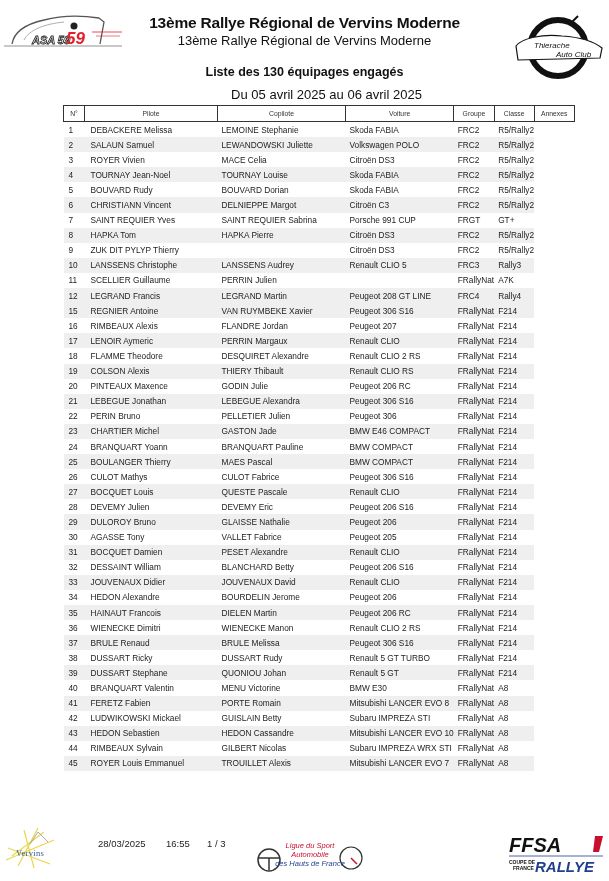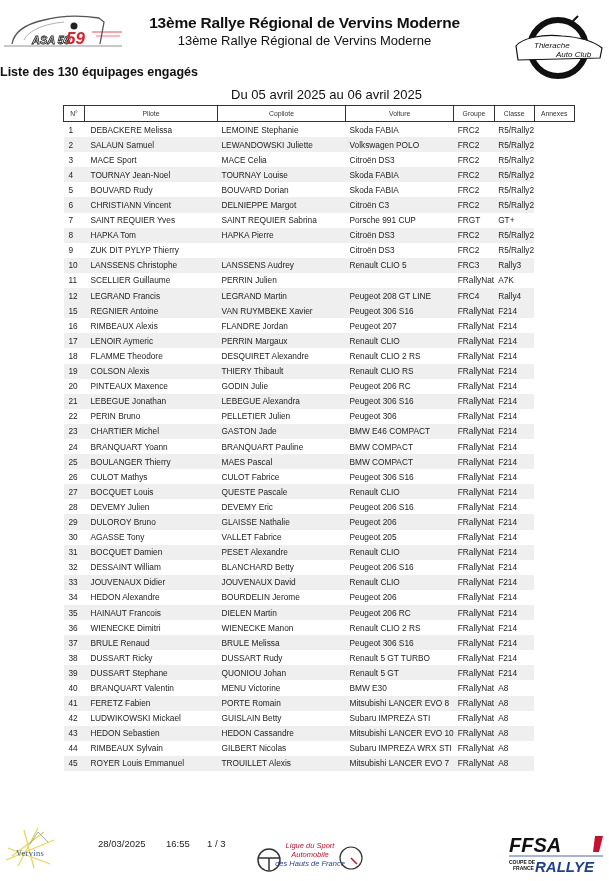--- a/index.html
+++ b/index.html
@@ -1,21 +1,21 @@
 <!DOCTYPE html>
 <html><head>
 <meta charset="utf-8">
 <style>
   html,body{margin:0;padding:0;background:#fff;}
   body{width:609px;height:881px;position:relative;overflow:hidden;font-family:"Liberation Sans",sans-serif;color:#111;}
   .logo-left{position:absolute;left:4px;top:10px;width:118px;height:42px;}
   .logo-right{position:absolute;left:512px;top:10px;width:92px;height:72px;}
   .title1{position:absolute;left:0;right:0;top:14px;text-align:center;font-size:15.5px;font-weight:bold;letter-spacing:-0.2px;}
   .title2{position:absolute;left:0;right:0;top:33px;text-align:center;font-size:13px;}
-  .title3{position:absolute;left:0;right:0;top:65px;text-align:left;font-size:12.5px;font-weight:bold;}
+  .title3{position:absolute;left:0;right:0;top:65px;text-align:center;font-size:12.5px;font-weight:bold;}
   .title4{position:absolute;left:0;right:0;top:87px;text-align:center;font-size:13px;margin-left:44px;}
   table{position:absolute;left:63px;top:105px;border-collapse:collapse;font-size:8.3px;table-layout:fixed;}
   th{font-weight:normal;font-size:6.8px;height:15px;border:1px solid #333;color:#333;padding:0;text-align:center;}
   td{height:15.1px;padding:0 0 0 4px;white-space:nowrap;overflow:hidden;color:#222;}
   tr.odd td{background:#fff;}
   tr.even td{background:#efefef;}
   td.c-annex{background:#fff !important;}
   td.c-num{padding-left:5px;}
   td.c-pilot{padding-left:6px;position:relative;}
   .footer{position:absolute;top:838px;font-size:9.5px;color:#222;text-align:right;}
@@ -85,21 +85,21 @@
         <td class="c-num"><span>2</span></td>
         <td class="c-pilot"><span>SALAUN Samuel</span></td>
         <td class="c-copilot"><span>LEWANDOWSKI Juliette</span></td>
         <td class="c-car"><span>Volkswagen POLO</span></td>
         <td class="c-group"><span>FRC2</span></td>
         <td class="c-class"><span>R5/Rally2</span></td>
         <td class="c-annex"><span></span></td>
       </tr>
       <tr class="odd">
         <td class="c-num"><span>3</span></td>
-        <td class="c-pilot"><span>MACE Sport</span></td>
+        <td class="c-pilot"><span>ROYER Vivien</span></td>
         <td class="c-copilot"><span>MACE Celia</span></td>
         <td class="c-car"><span>Citroën DS3</span></td>
         <td class="c-group"><span>FRC2</span></td>
         <td class="c-class"><span>R5/Rally2</span></td>
         <td class="c-annex"><span></span></td>
       </tr>
       <tr class="even">
         <td class="c-num"><span>4</span></td>
         <td class="c-pilot"><span>TOURNAY Jean-Noel</span></td>
         <td class="c-copilot"><span>TOURNAY Louise</span></td>

